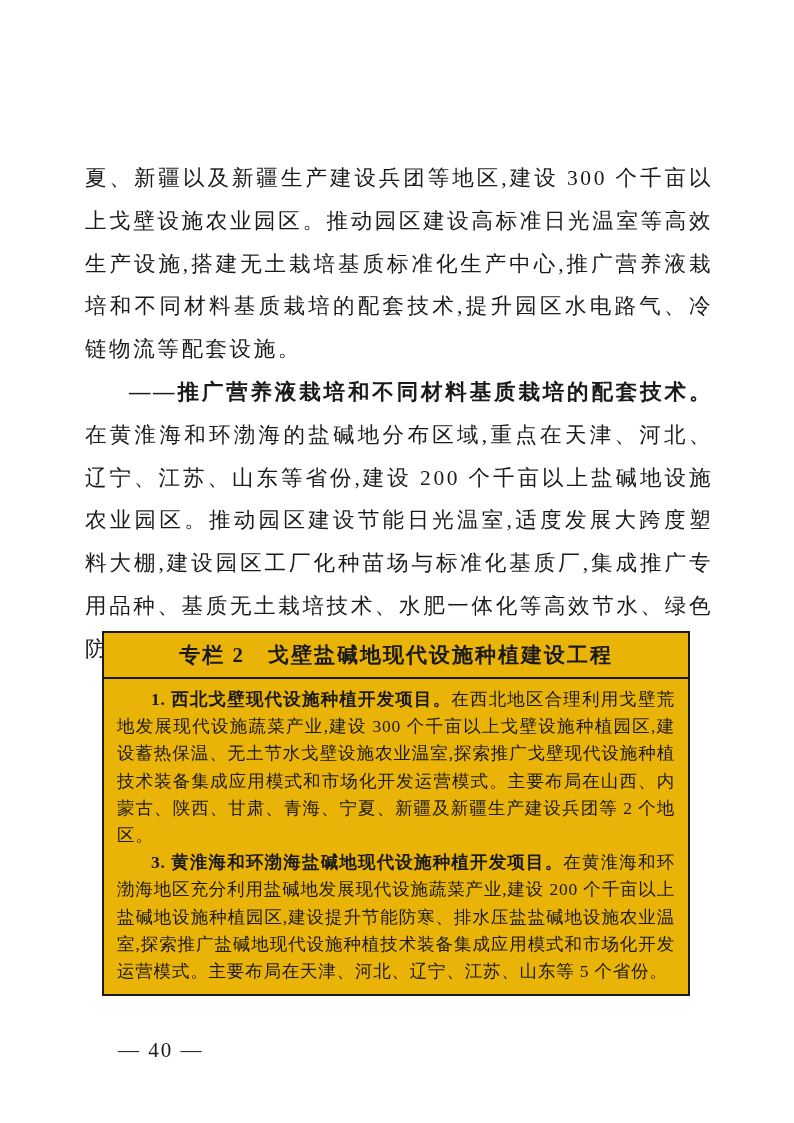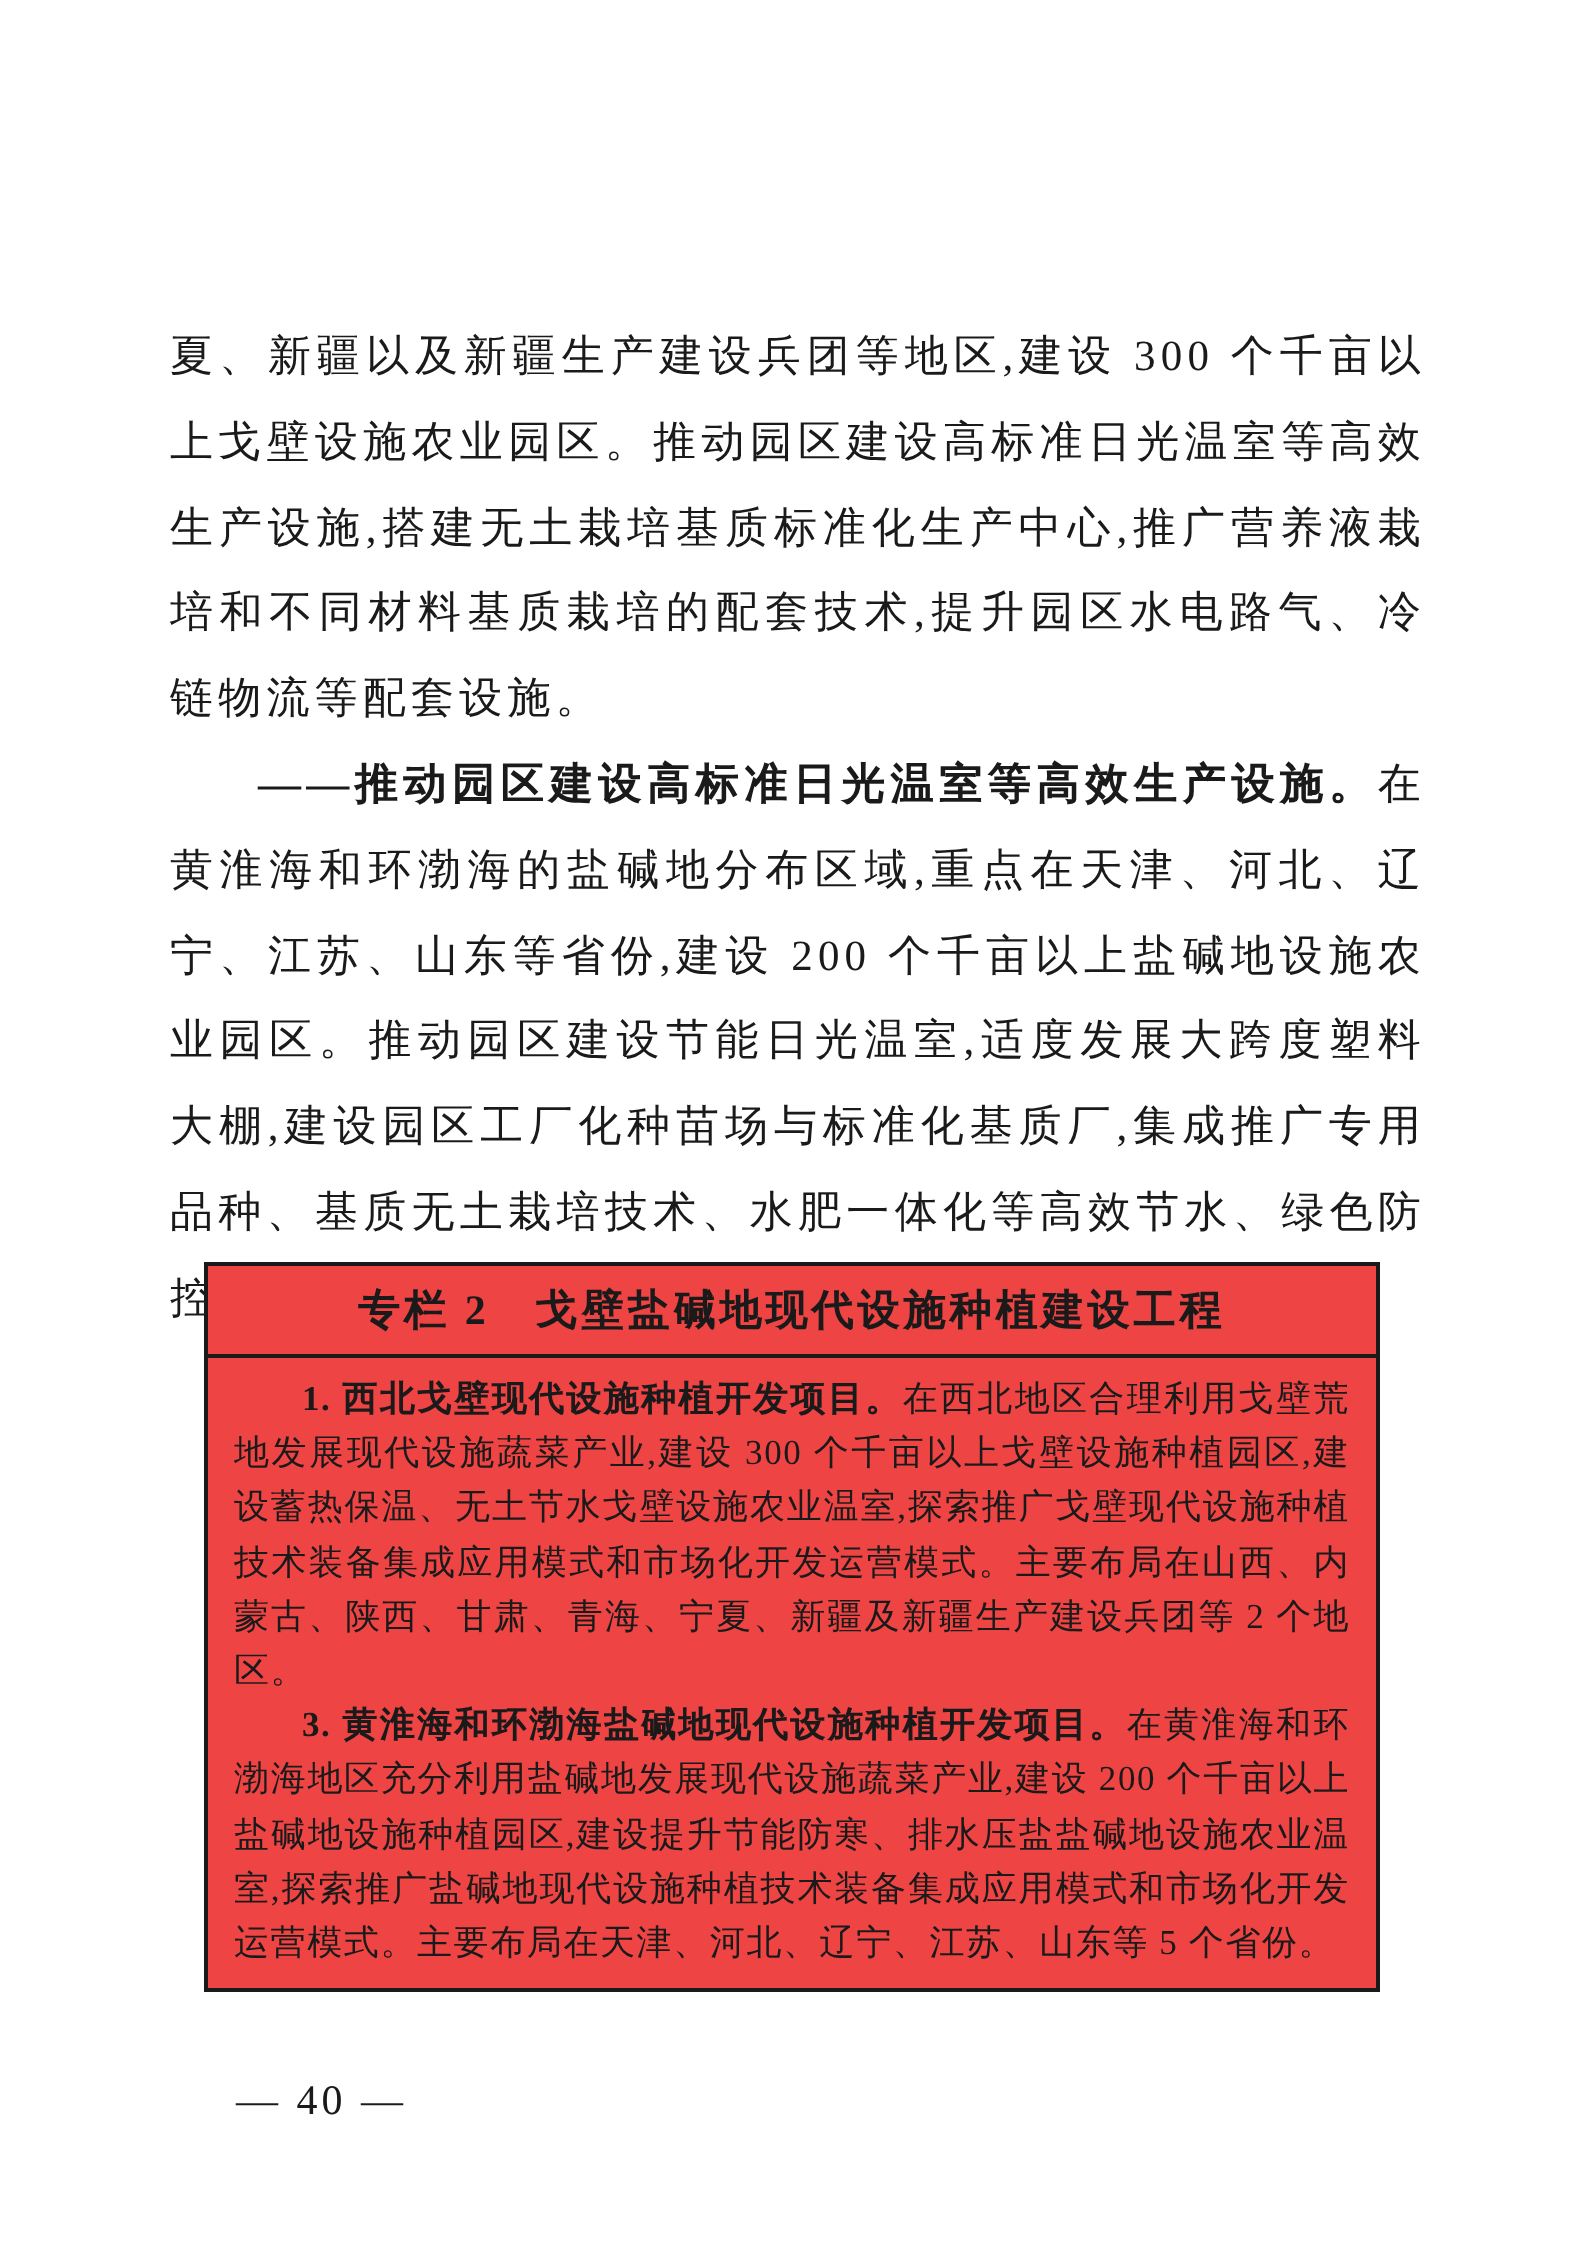--- a/index.html
+++ b/index.html
@@ -38,21 +38,21 @@
   .lead {
     font-weight: bold;
   }
   .box {
     position: absolute;
     left: 102px;
     top: 595px;
     width: 588px;
     border: 2px solid #1a1a1a;
     box-sizing: border-box;
-    background: #ef4444;
+    background: #eab308;
   }
   .box-title {
     height: 44px;
     line-height: 44px;
     text-align: center;
     font-weight: bold;
     font-size: 21px;
     letter-spacing: 2px;
     border-bottom: 2px solid #1a1a1a;
   }
@@ -78,21 +78,21 @@
     color: #1a1a1a;
   }
 </style>
 </head>
 <body>
 
 <div class="page">
 
   <div class="content">
     <p class="para">夏、新疆以及新疆生产建设兵团等地区,建设 300 个千亩以上戈壁设施农业园区。推动园区建设高标准日光温室等高效生产设施,搭建无土栽培基质标准化生产中心,推广营养液栽培和不同材料基质栽培的配套技术,提升园区水电路气、冷链物流等配套设施。</p>
-    <p class="para indent"><span class="lead">——推动园区建设高标准日光温室等高效生产设施。</span><span>在黄淮海和环渤海的盐碱地分布区域,重点在天津、河北、辽宁、江苏、山东等省份,建设 200 个千亩以上盐碱地设施农业园区。推动园区建设节能日光温室,适度发展大跨度塑料大棚,建设园区工厂化种苗场与标准化基质厂,集成推广专用品种、基质无土栽培技术、水肥一体化等高效节水、绿色防控生产技术,提升园区水电路气、冷链物流等配套设施。</span></p>
+    <p class="para indent"><span class="lead">——推广营养液栽培和不同材料基质栽培的配套技术。</span><span>在黄淮海和环渤海的盐碱地分布区域,重点在天津、河北、辽宁、江苏、山东等省份,建设 200 个千亩以上盐碱地设施农业园区。推动园区建设节能日光温室,适度发展大跨度塑料大棚,建设园区工厂化种苗场与标准化基质厂,集成推广专用品种、基质无土栽培技术、水肥一体化等高效节水、绿色防控生产技术,提升园区水电路气、冷链物流等配套设施。</span></p>
   </div>
 
   <div class="box">
     <div class="box-title">专栏 2　戈壁盐碱地现代设施种植建设工程</div>
     <div class="box-body">
       <p class="box-para"><span class="lead">1. 西北戈壁现代设施种植开发项目。</span><span>在西北地区合理利用戈壁荒地发展现代设施蔬菜产业,建设 300 个千亩以上戈壁设施种植园区,建设蓄热保温、无土节水戈壁设施农业温室,探索推广戈壁现代设施种植技术装备集成应用模式和市场化开发运营模式。主要布局在山西、内蒙古、陕西、甘肃、青海、宁夏、新疆及新疆生产建设兵团等 2 个地区。</span></p>
       <p class="box-para"><span class="lead">3. 黄淮海和环渤海盐碱地现代设施种植开发项目。</span><span>在黄淮海和环渤海地区充分利用盐碱地发展现代设施蔬菜产业,建设 200 个千亩以上盐碱地设施种植园区,建设提升节能防寒、排水压盐盐碱地设施农业温室,探索推广盐碱地现代设施种植技术装备集成应用模式和市场化开发运营模式。主要布局在天津、河北、辽宁、江苏、山东等 5 个省份。</span></p>
     </div>
   </div>
 

